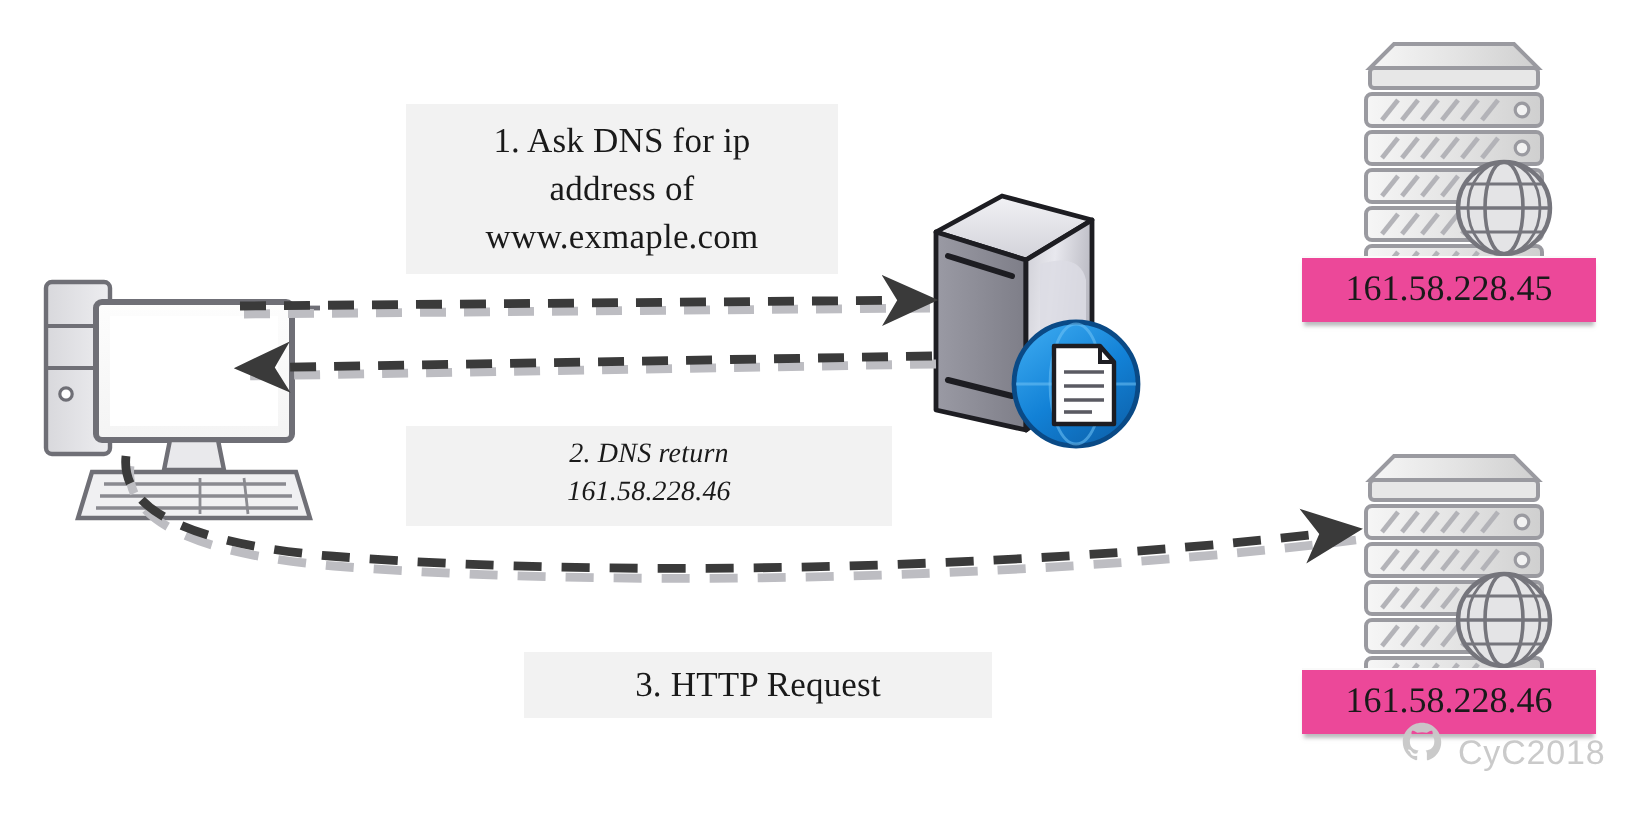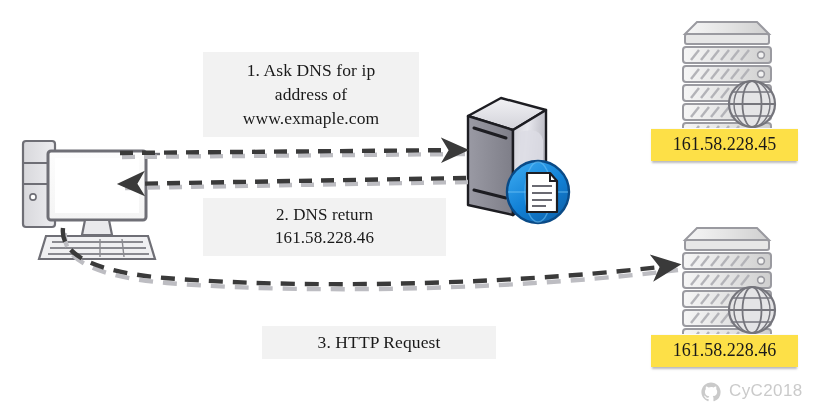--- a/index.html
+++ b/index.html
@@ -20,47 +20,47 @@
     text-align:center;
     line-height:1.38;
     white-space:pre-line;
     letter-spacing:.1px;
   }
   #label-dns-query{
     left:203px; top:52px; width:208px;
     font-size:17.5px; padding:6px 4px 7px 4px;
   }
   #label-dns-return{
-    left:203px; top:198px; width:235px;
-    font-size:17px; padding:5px 4px 6px 4px;
+    left:203px; top:213px; width:235px;
+    font-size:14px; padding:5px 4px 6px 4px;font-style:italic;
   }
   #label-http-request{
     left:262px; top:288px; width:226px;
     font-size:17.5px; padding:4px 4px 5px 4px;margin-top:38px;
   }
 
   
   .ip-chip{
     position:absolute;
-    background:#fde047;
+    background:#ec4899;
     color:#1a1a1a;
     font-family:"Liberation Serif", serif;
     font-size:18px;
     text-align:center;
     padding:5px 0 6px 0;
     box-shadow:0 3px 2px -1px rgba(130,130,135,.55);
     border-top:1px solid #fafafa;
   }
   #ip-chip-top{ left:651px; top:128px; width:147px; }
   #ip-chip-bottom{ left:651px; top:334px; width:147px; }
 
   
   #watermark{
-    position:absolute; left:700px; top:381px;
-    display:flex; align-items:flex-start; gap:7px;
+    position:absolute; left:700px; top:360px;
+    display:flex; align-items:flex-end; gap:7px;
     opacity:.97;
   }
   #watermark .wm-text{
     font-family:"Liberation Sans", sans-serif;
     font-size:17px; color:#c9c9c9; letter-spacing:.4px;
   }
 </style>
 </head>
 <body>
 

